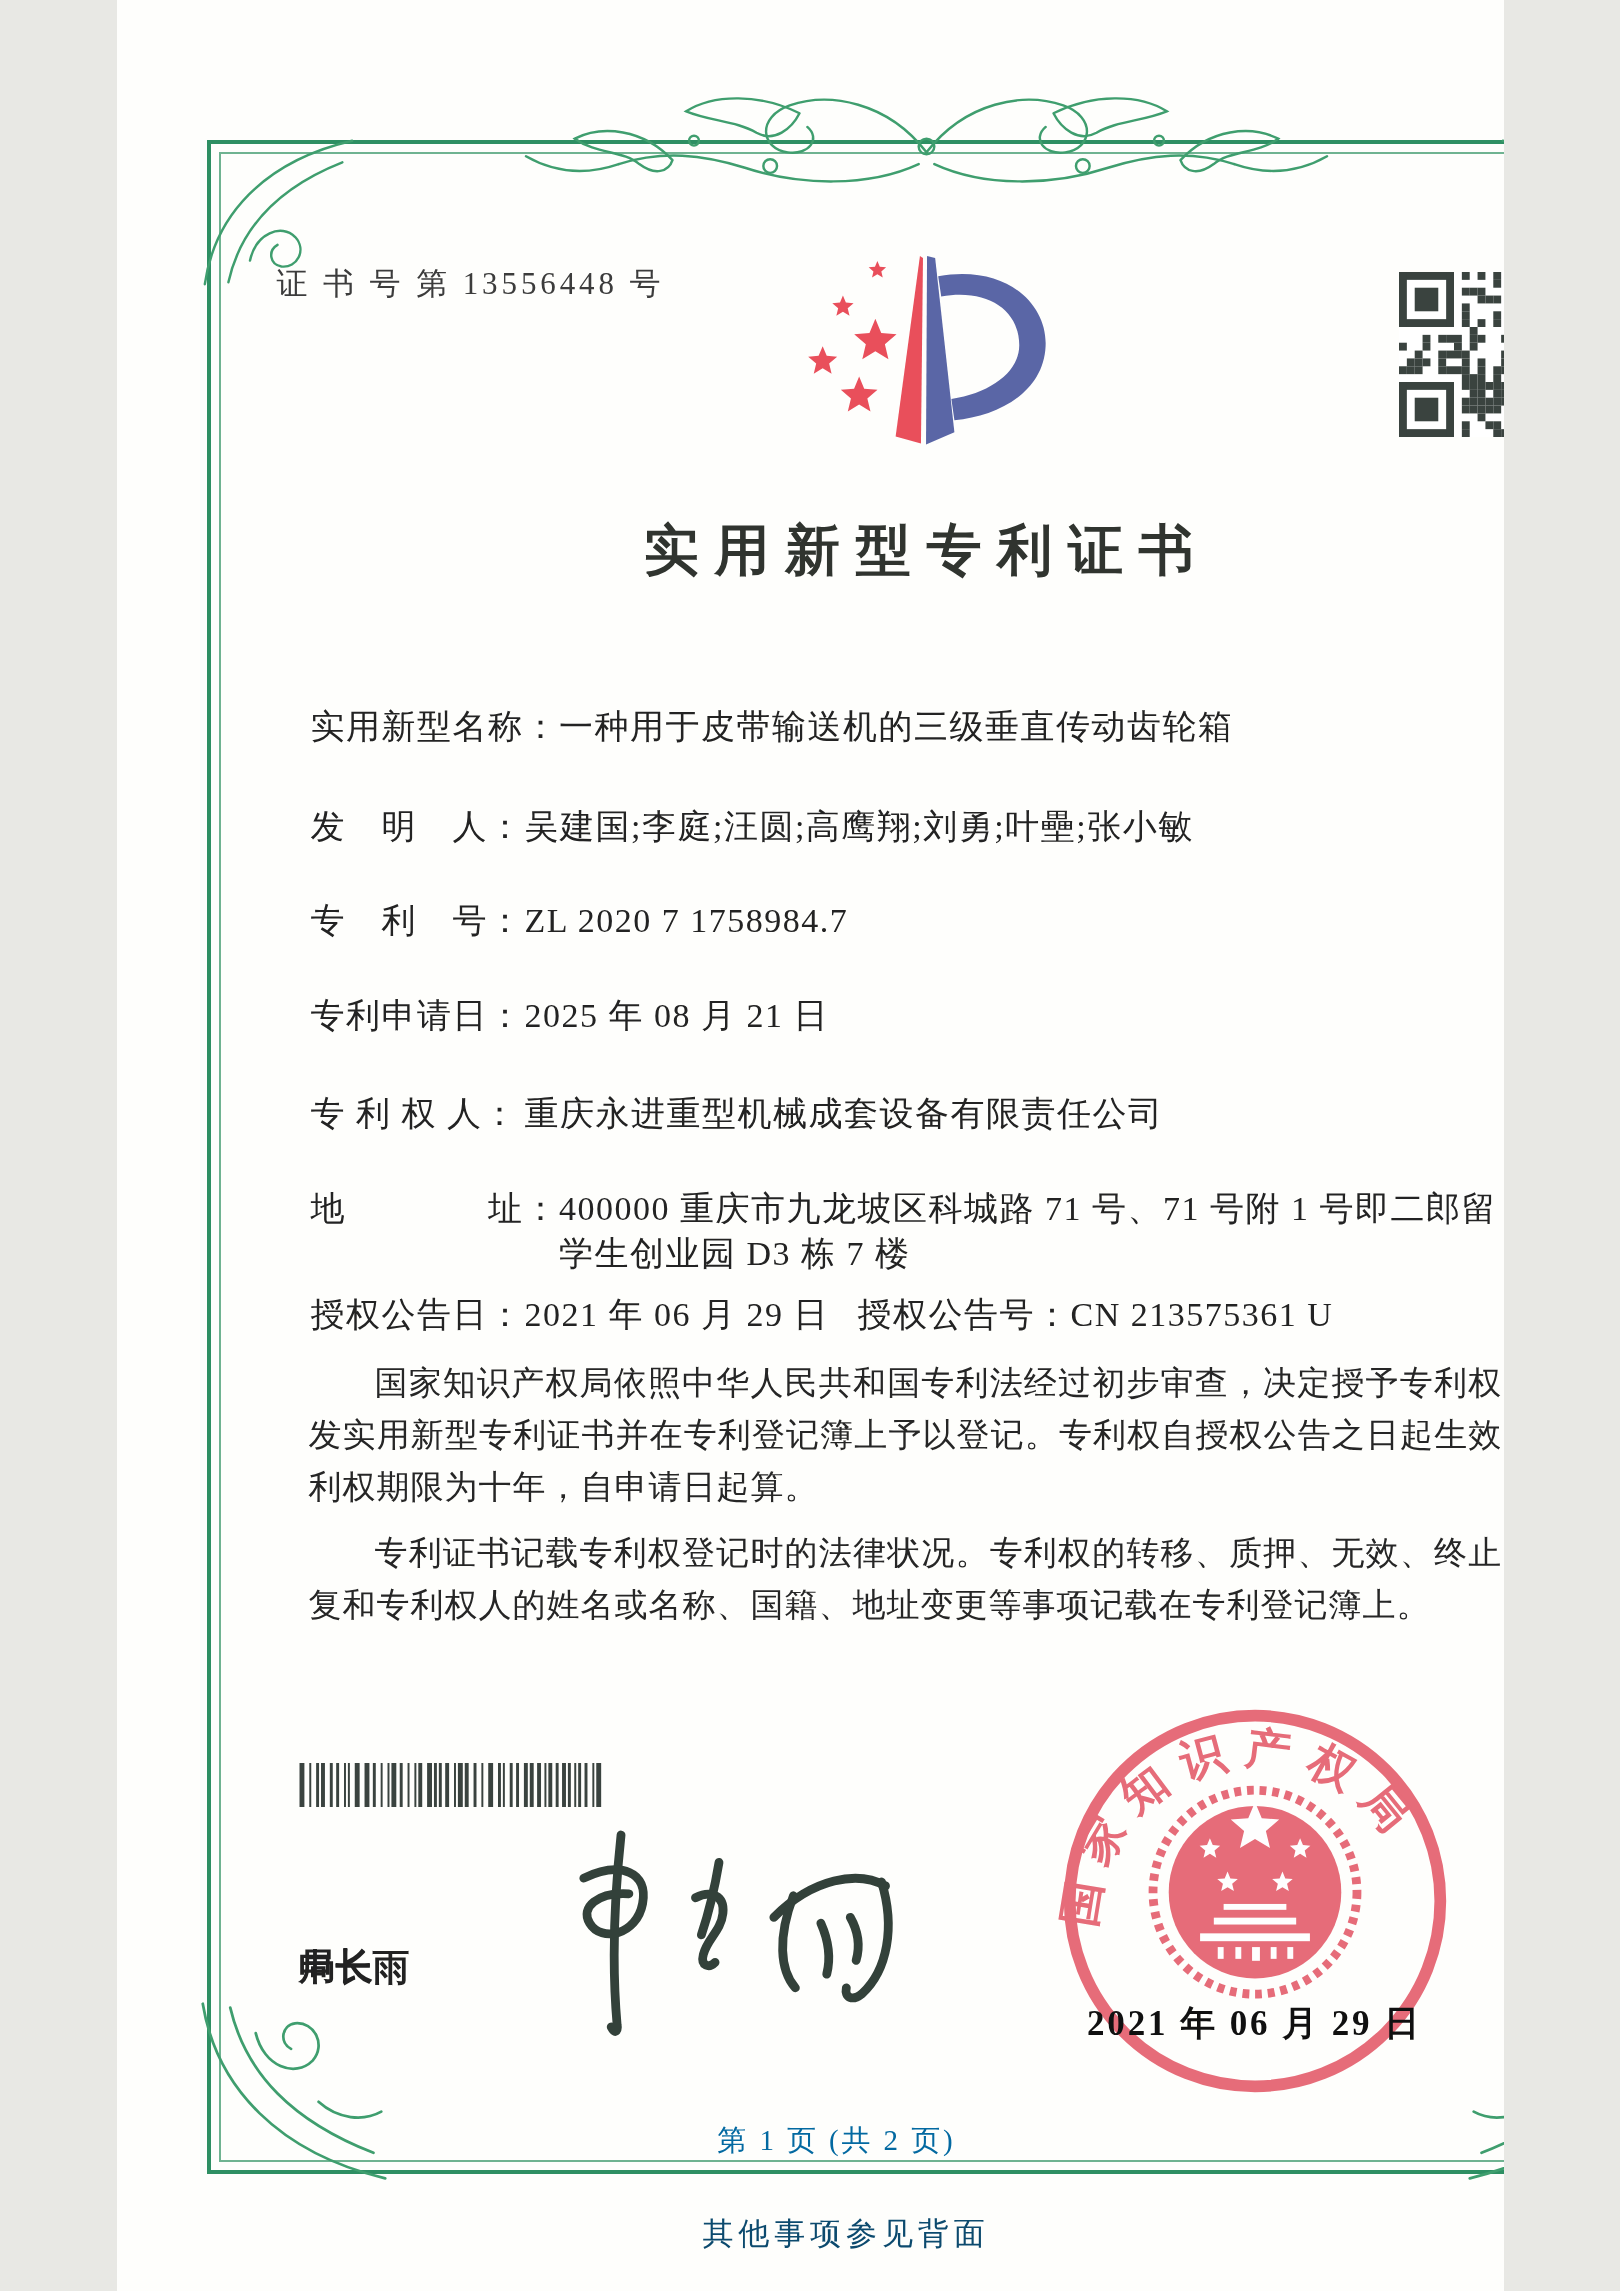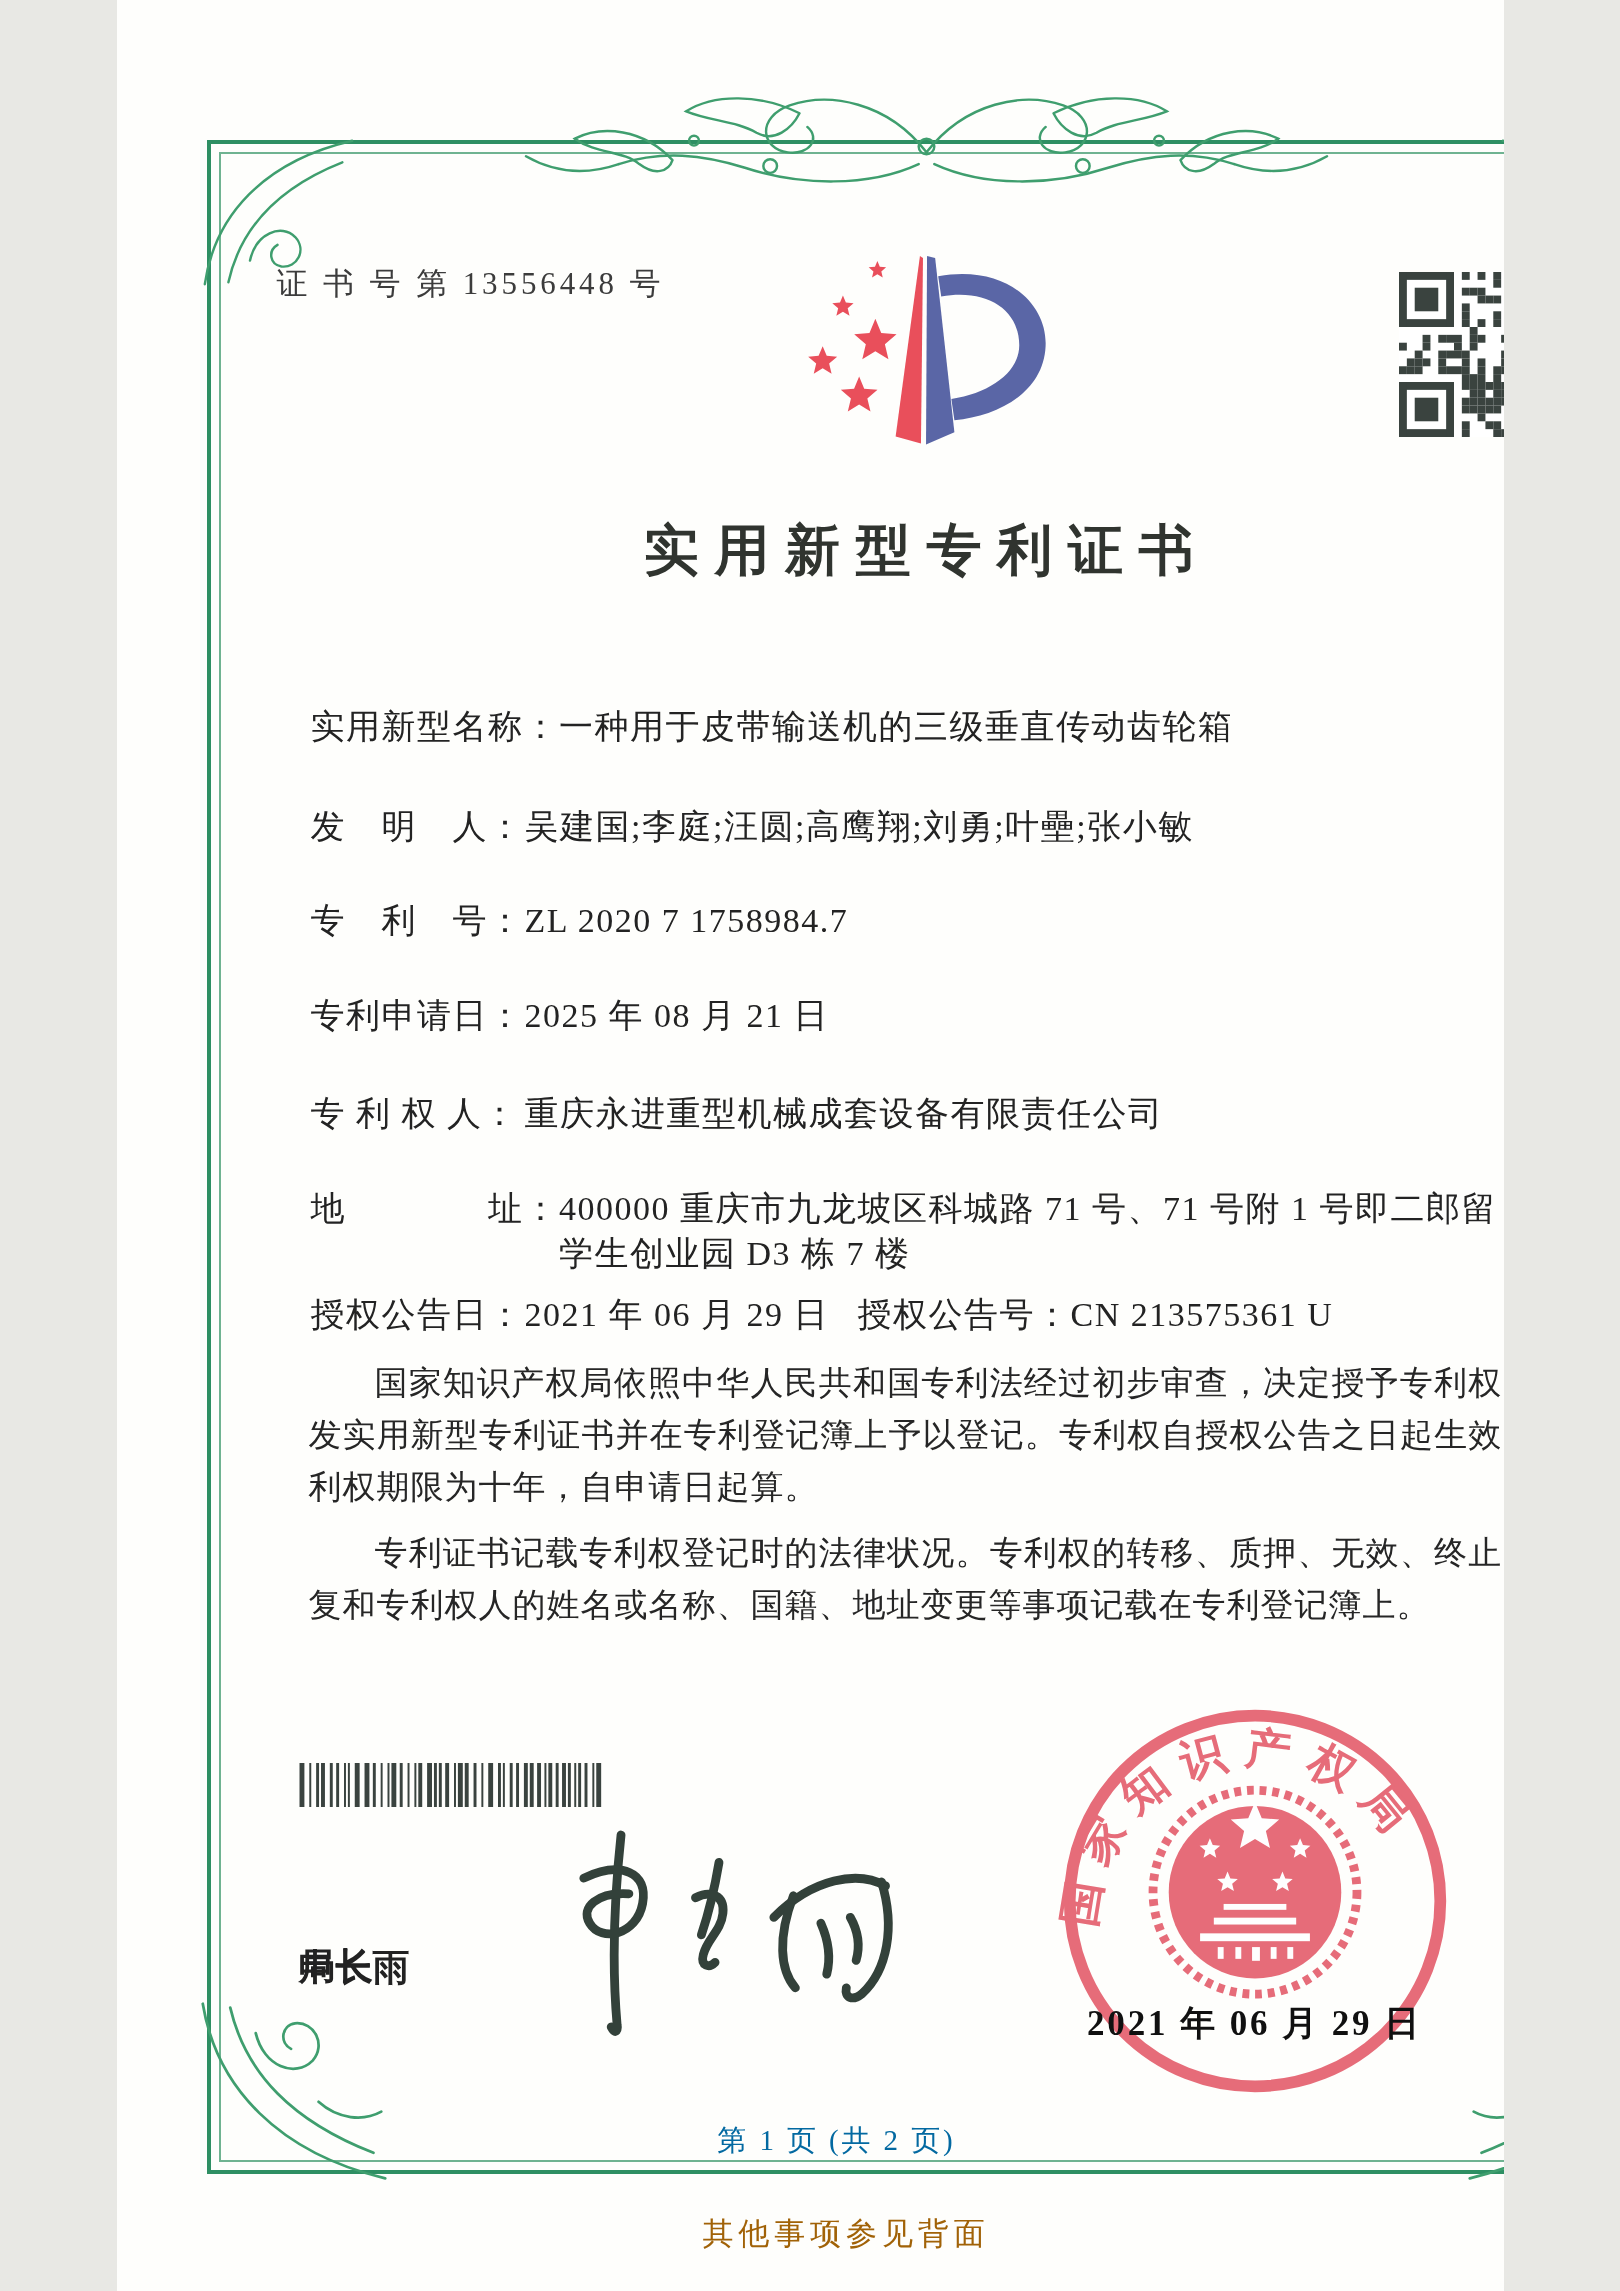--- a/index.html
+++ b/index.html
@@ -38,21 +38,21 @@
     font-family:"Liberation Sans","DejaVu Sans",sans-serif;color:#222;}
   .director-name{position:absolute;left:182px;top:1943px;font-size:37px;font-weight:700;
     font-family:"Liberation Sans","DejaVu Sans",sans-serif;color:#222;}
   .signature{position:absolute;left:410px;top:1821px;width:431px;height:221px;}
   .seal{position:absolute;left:937px;top:1700px;width:402px;height:402px;}
   .seal-date{position:absolute;left:937px;top:2000px;width:402px;text-align:center;
     font-size:35px;letter-spacing:2.9px;color:#101010;font-weight:600;}
   .page-indicator{position:absolute;left:470px;top:2121px;width:500px;text-align:center;
     font-size:29px;letter-spacing:2.9px;color:#0369a1;}
   .footer-note{position:absolute;left:470px;top:2213px;width:519px;text-align:center;
-    font-size:31px;letter-spacing:4.9px;color:#a16207;}
+    font-size:31px;letter-spacing:4.9px;color:#0c4a6e;}
 </style>
 </head>
 <body>
 
 <div class="page">
 
   <div class="frame-outer"></div>
   <div class="frame-inner"></div>
 
   <svg class="orn" style="left:388px;top:82px;width:843px;height:127px" viewBox="0 0 860 130">

